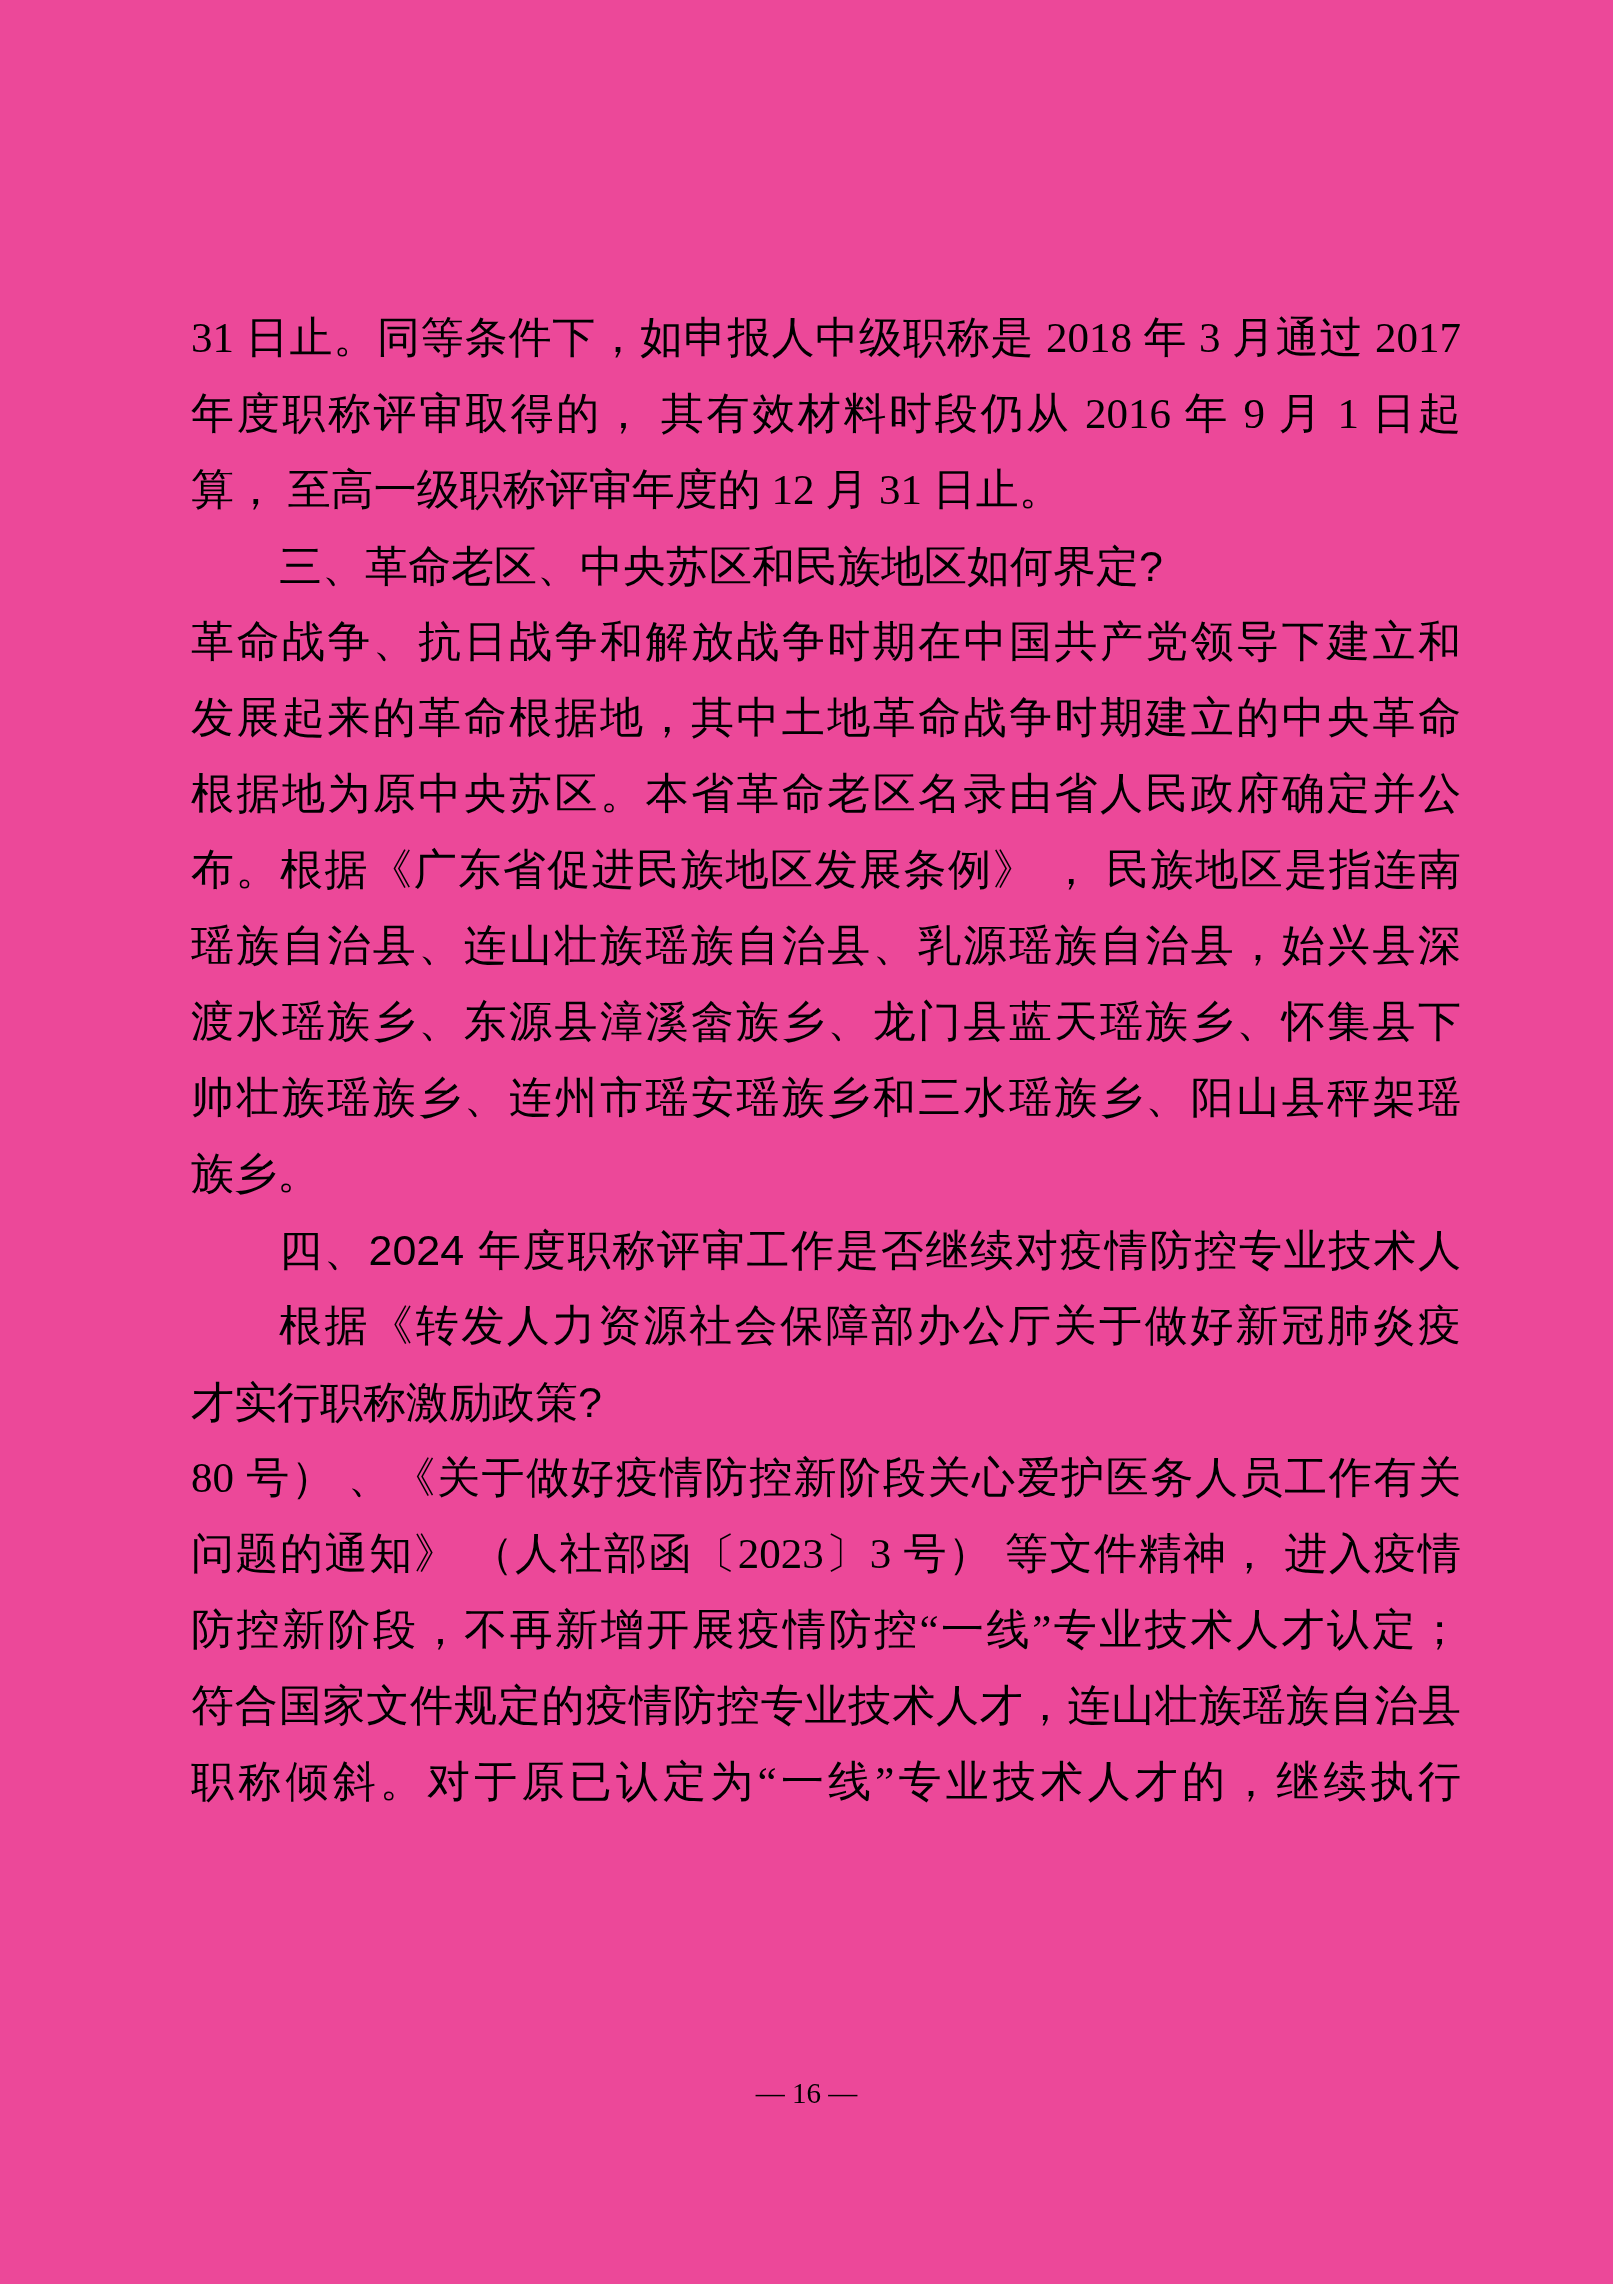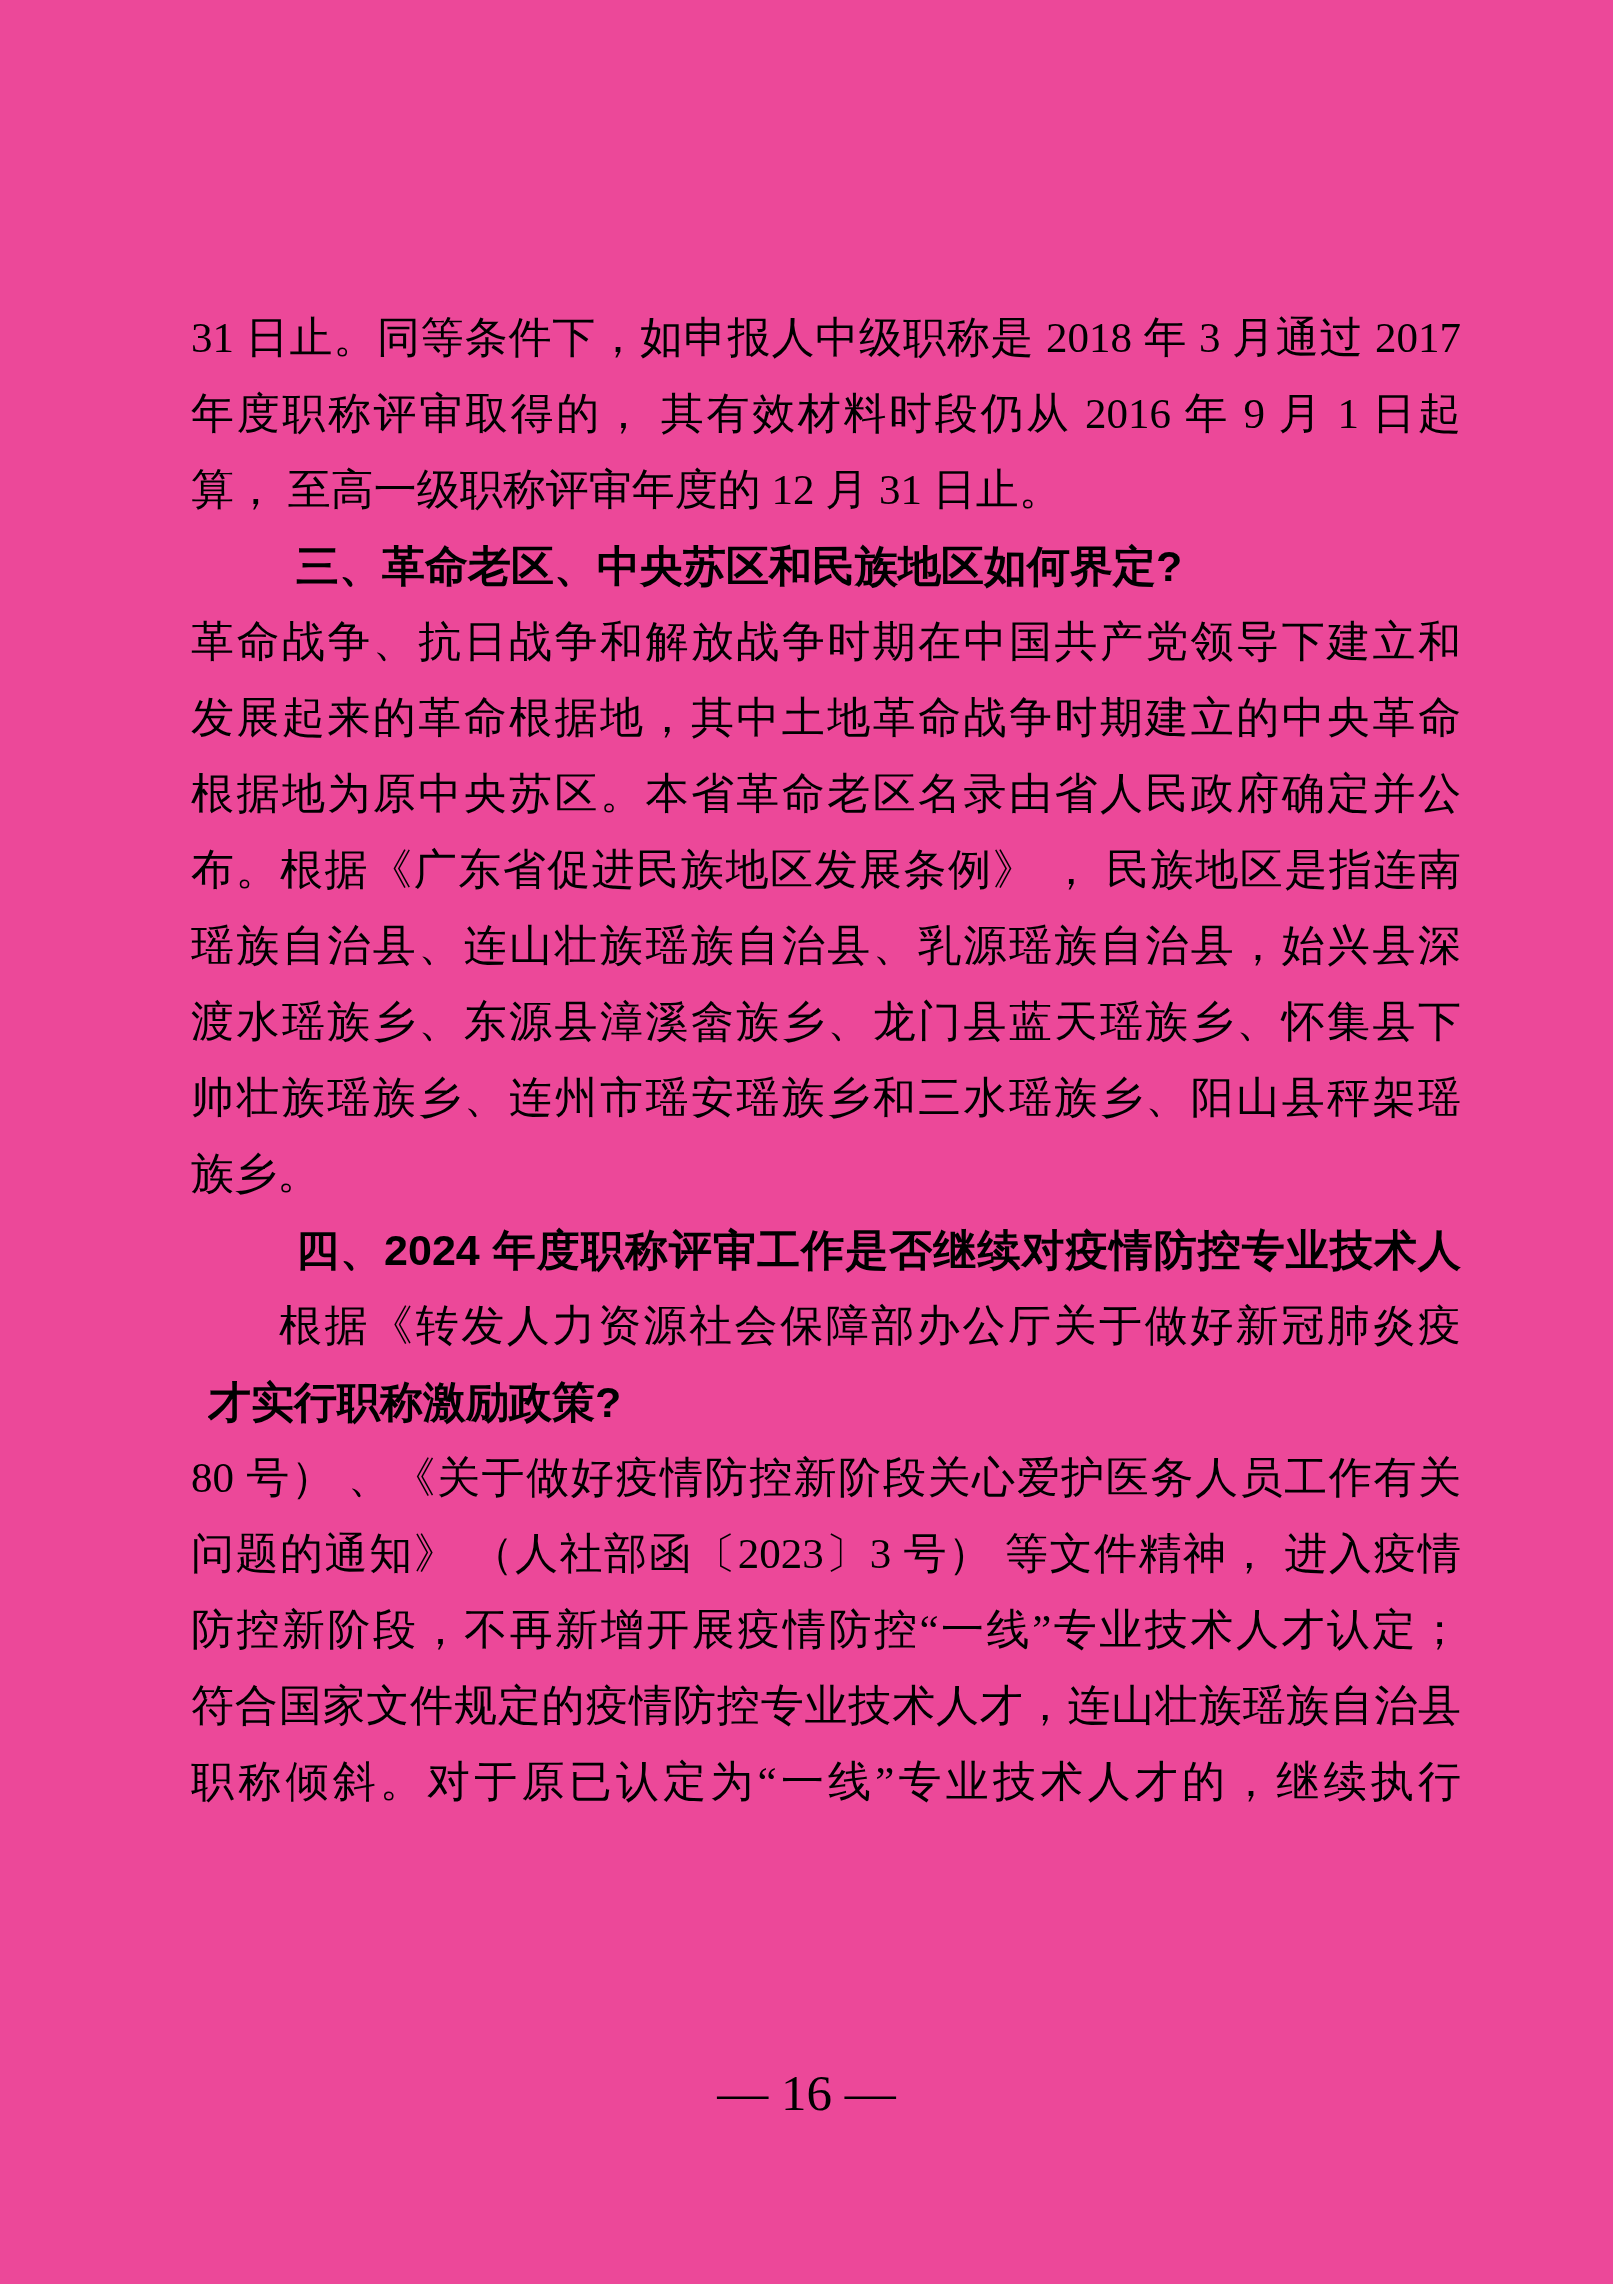--- a/index.html
+++ b/index.html
@@ -24,30 +24,29 @@
     height: 76px;
     text-align: justify;
     text-align-last: left;
     overflow: hidden;
     white-space: nowrap;
   }
   .fill { text-align-last: justify; }
   .indent { text-indent: 88px; }
   .heading {
     font-family: "Liberation Sans", "DejaVu Sans", sans-serif;
-    font-weight: 700;
-    margin-left: 17px;
+    font-weight: 400;
   }
   .footer {
     position: absolute;
     left: 0;
     right: 0;
     top: 2064px;
     text-align: center;
-    font-size: 51px;
+    font-size: 29px;
     line-height: 59px;
     font-family: "Liberation Serif", "DejaVu Serif", serif;
   }
 </style>
 </head>
 <body>
 
 <div class="page">
   <div class="content">
 

